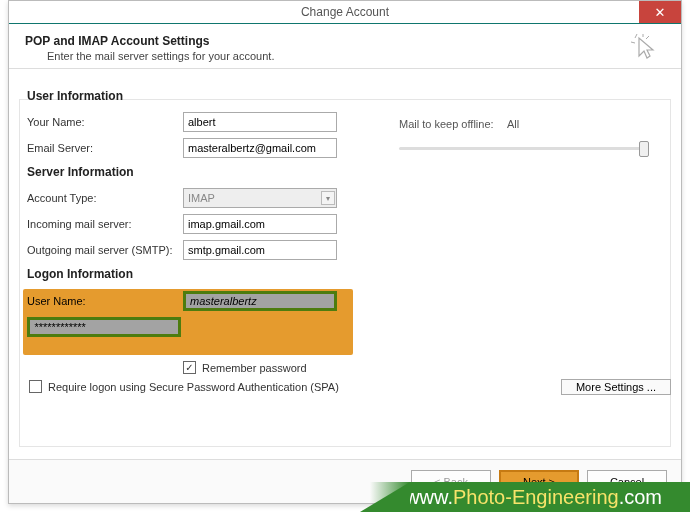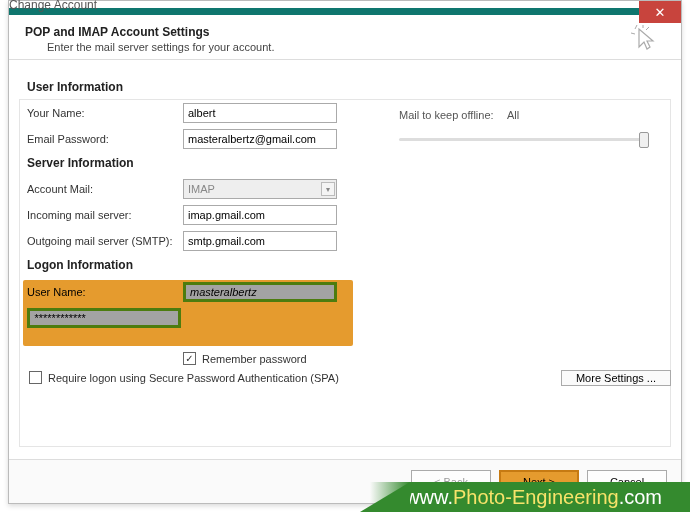--- a/index.html
+++ b/index.html
@@ -1,18 +1,18 @@
 <!DOCTYPE html>
 <html><head>
 <meta charset="utf-8">
 <style>
   * { box-sizing: border-box; margin: 0; padding: 0; }
   body { font-family: "Segoe UI", Tahoma, sans-serif; font-size: 12px; color: #333; background: #fff; width: 690px; height: 512px; position: relative; }
   .window { position: absolute; left: 8px; top: 0; width: 674px; height: 504px; border: 1px solid #bbb; background: #fff; box-shadow: 0 2px 5px rgba(0,0,0,0.15); }
-  .titlebar { height: 14px; background: #fff; border-bottom: 7px solid #0f766e; position: relative; display: flex; align-items: center; justify-content: flex-start; }
+  .titlebar { height: 23px; background: #fff; border-bottom: 1px solid #0f766e; position: relative; display: flex; align-items: center; justify-content: center; }
   .titlebar-text { font-size: 12px; color: #555; }
   .close-btn { position: absolute; right: 0; top: 0; width: 42px; height: 22px; background: #c8443d; color: #fff; display: flex; align-items: center; justify-content: center; font-size: 13px; cursor: pointer; }
   .header { padding: 10px 16px 6px 16px; border-bottom: 1px solid #ddd; position: relative; }
   .header h2 { font-size: 12px; font-weight: bold; color: #222; margin-bottom: 2px; }
   .header p { font-size: 11px; color: #444; margin-left: 22px; }
   .header-icon { position: absolute; right: 20px; top: 10px; width: 30px; height: 30px; }
   .content { padding: 14px 18px 10px 18px; position: relative; }
   .section-h { font-weight: bold; font-size: 12px; color: #222; margin: 6px 0 8px 0; }
   .row { display: flex; align-items: center; margin-bottom: 4px; height: 22px; }
   .lbl { width: 156px; font-size: 11px; color: #333; }
@@ -71,27 +71,27 @@
 
   <div class="inner-border"></div>
 
   <div class="content">
     <div class="section-h">User Information</div>
     <div class="row">
       <div class="lbl">Your Name:</div>
       <input class="fld" value="albert" style="">
     </div>
     <div class="row">
-      <div class="lbl">Email Password:</div>
+      <div class="lbl">Email Server:</div>
       <input class="fld" value="masteralbertz@gmail.com" style="">
     </div>
 
     <div class="section-h">Server Information</div>
     <div class="row">
-      <div class="lbl">Account Mail:</div>
+      <div class="lbl">Account Type:</div>
       <div class="select-wrap">
         <input class="fld disabled" disabled="" value="IMAP" style="">
         <div class="arrow">▾</div>
       </div>
     </div>
     <div class="row">
       <div class="lbl">Incoming mail server:</div>
       <input class="fld" value="imap.gmail.com" style="">
     </div>
     <div class="row">

